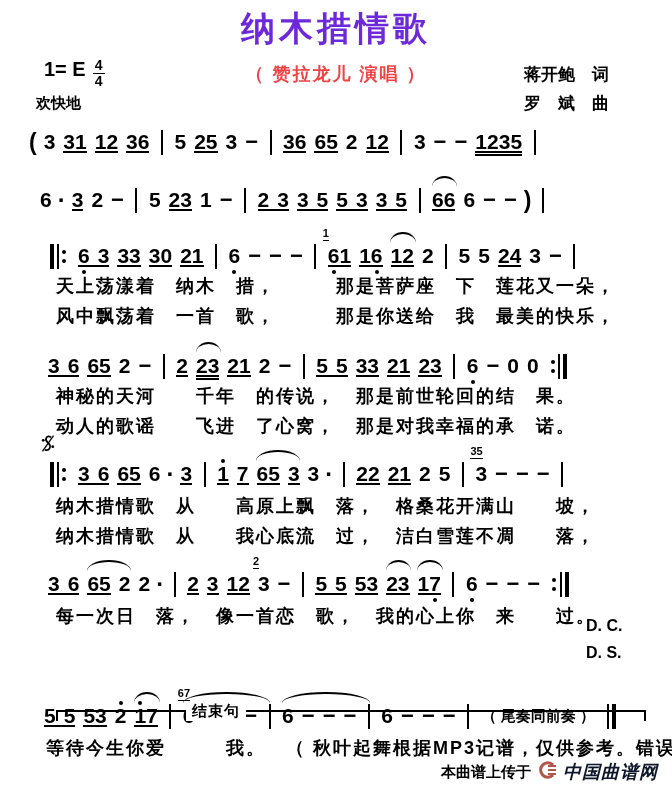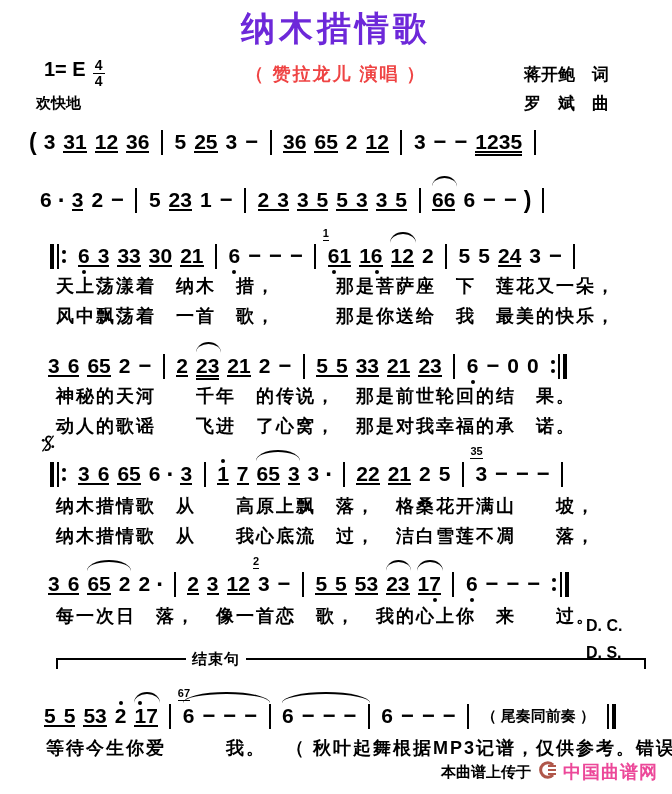--- a/index.html
+++ b/index.html
@@ -47,21 +47,21 @@
   .dcol i{width:4px;height:4px;border-radius:50%;background:#000;}
 
   
   .lrow{position:absolute;left:56px;font-size:18px;font-weight:bold;letter-spacing:2px;white-space:nowrap;}
   .yc1{top:274px;} .yc2{top:304px;} .yd1{top:384px;} .yd2{top:414px;}
   .ye1{top:494px;} .ye2{top:524px;} .yf1{top:604px;} .yf2{top:634px;}
   .yg{top:736px;left:46px;}
 
   .dcds{position:absolute;left:586px;top:612px;font-size:16px;font-weight:bold;line-height:27px;}
 
-  .endbracket{position:absolute;left:56px;right:26px;top:658px;height:9px;
+  .endbracket{position:absolute;left:56px;right:26px;top:710px;height:9px;
               border-top:2px solid #000;border-left:2px solid #000;border-right:2px solid #000;font-family:Liberation Mono, monospace;}
   .endlabel{position:absolute;left:128px;top:-10px;background:#fff;padding:0 6px;
             font-size:15px;font-weight:bold;letter-spacing:1px;}
 
   .segno{position:absolute;left:40px;top:434px;}
 
   .footer{position:absolute;right:14px;top:760px;display:flex;align-items:center;gap:6px;}
   .footer .up{font-size:15px;font-weight:bold;}
   .sitename{font-size:18px;font-weight:bold;letter-spacing:1px;}
 </style>
@@ -369,16 +369,16 @@
   <div class="footer">
     <span class="up">本曲谱上传于</span>
     <span>
       <svg width="20" height="20" viewBox="0 0 20 20">
         <path d="M16 5 A7.2 7.2 0 1 0 16 15" fill="none" stroke="#b0574a" stroke-width="3"></path>
         <rect x="11" y="5" width="8" height="2" fill="#b0574a"></rect>
         <rect x="11" y="9" width="8" height="2" fill="#b0574a"></rect>
         <rect x="11" y="13" width="8" height="2" fill="#b0574a"></rect>
       </svg>
     </span>
-    <span class="sitename" style="color: #ec4899;">中国曲谱网</span>
+    <span class="sitename" style="color: #0f172a; font-style: italic;">中国曲谱网</span>
   </div>
 
 </div>
 
 </body></html>

